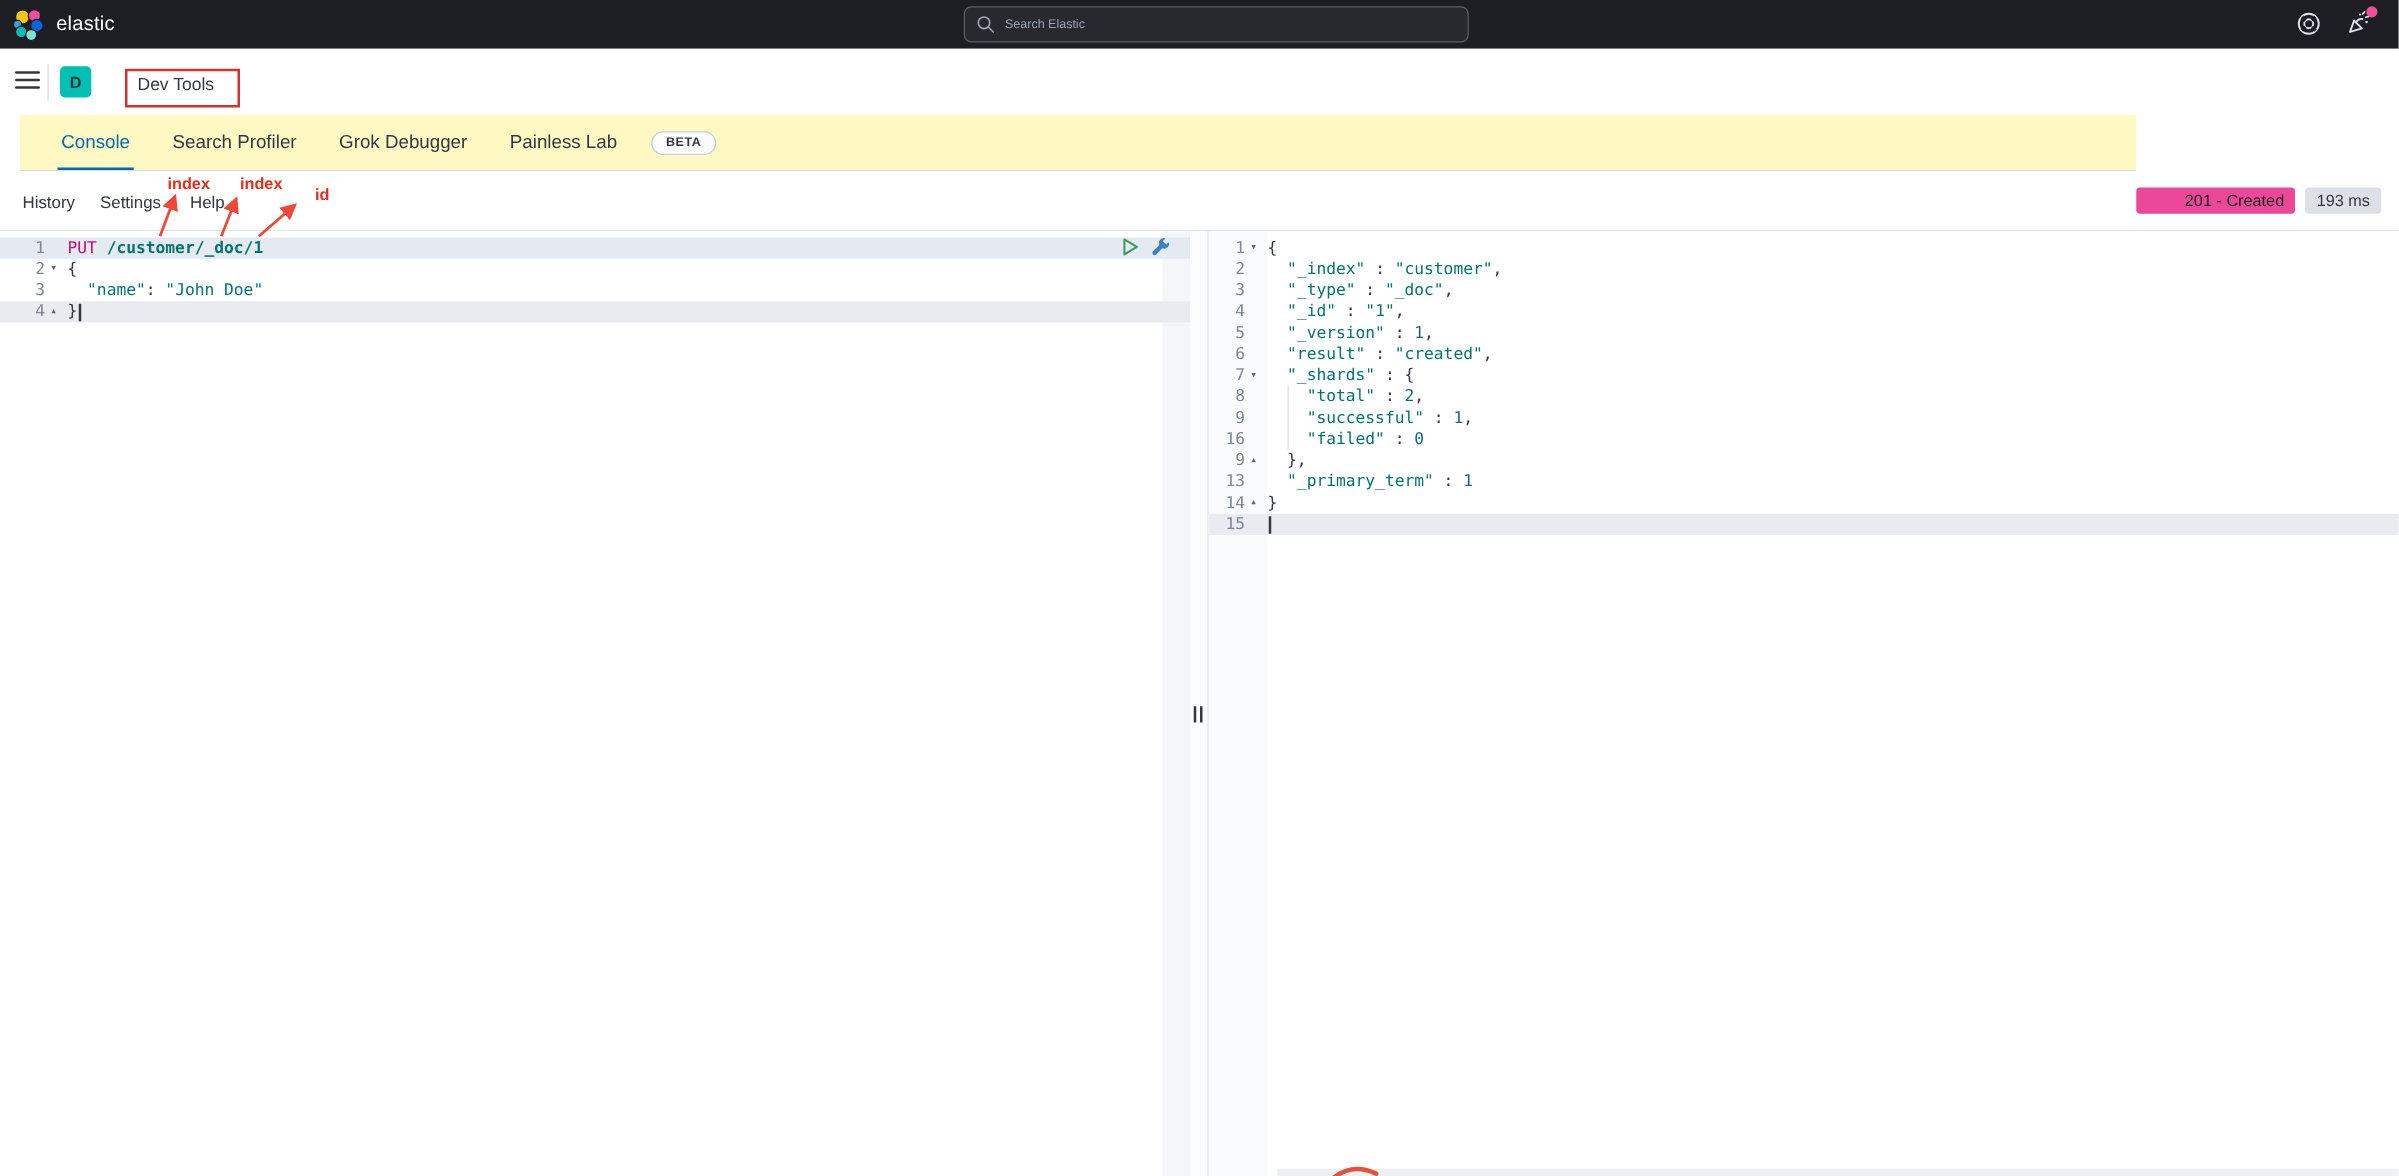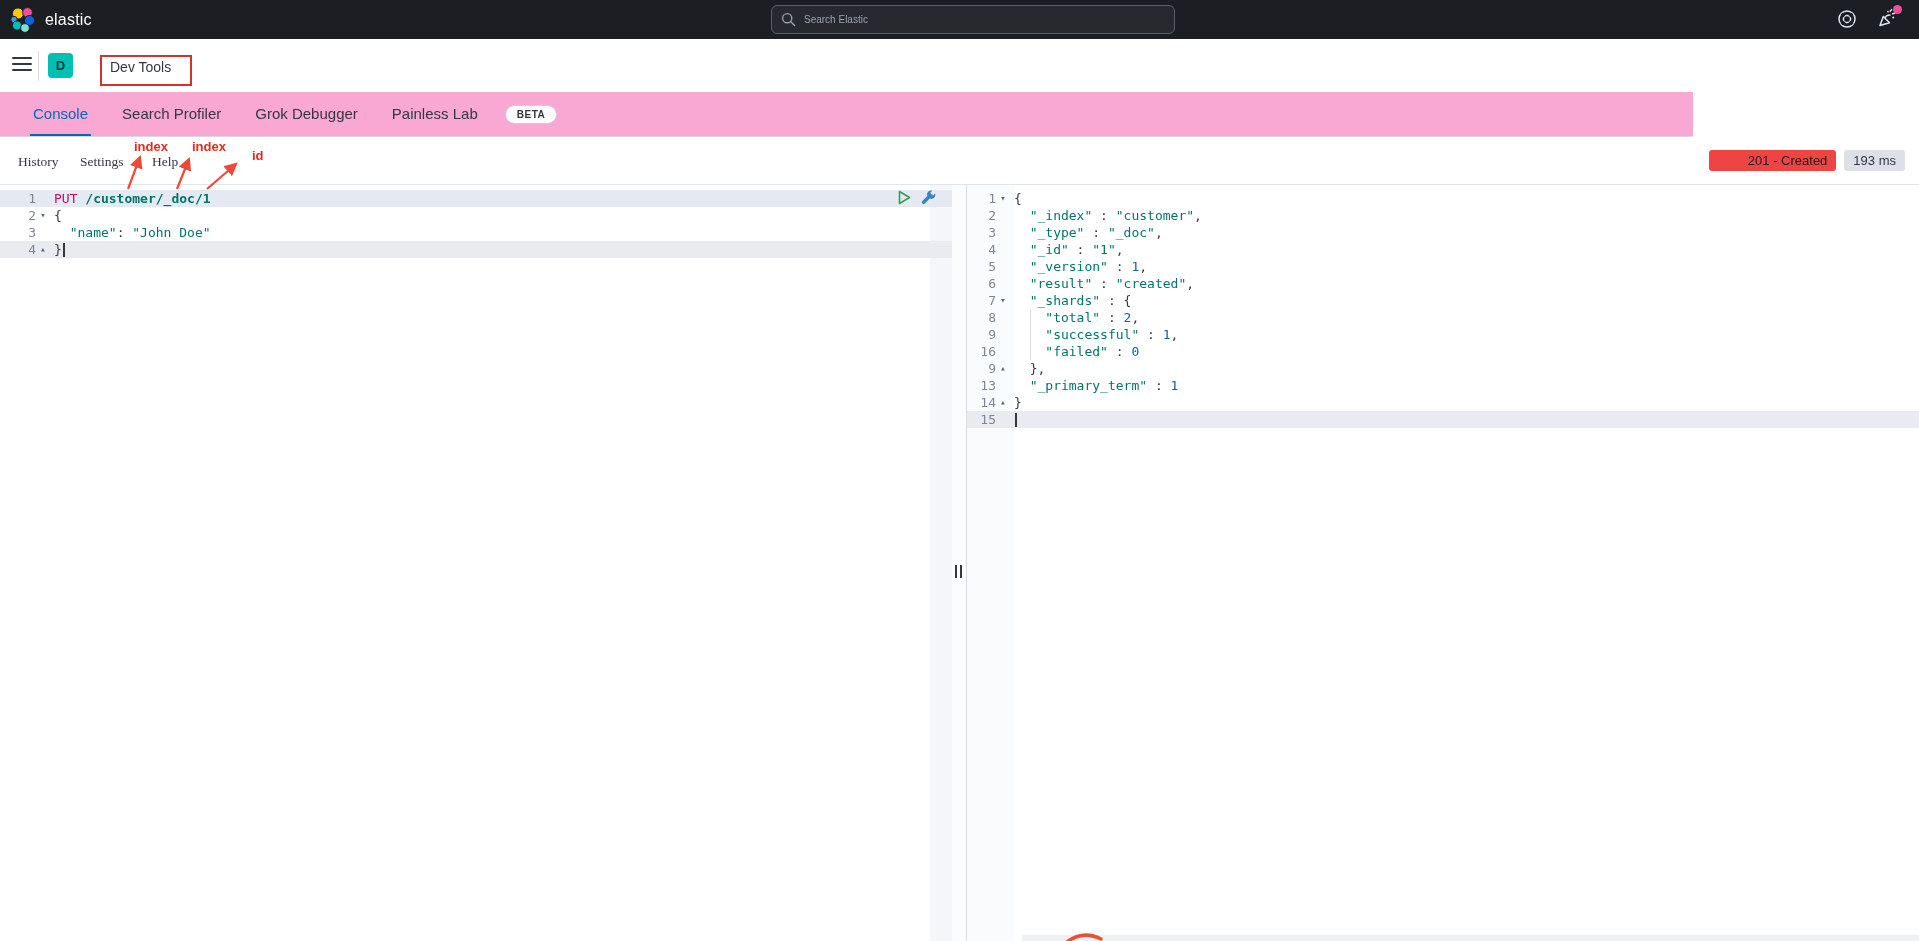--- a/index.html
+++ b/index.html
@@ -22,32 +22,32 @@
   
   .navbar { position:absolute; left:0; top:39px; width:1919px; height:53px; background:#fff; }
   .hamburger { position:absolute; left:12px; top:17px; width:20px; height:16px; background:none; border:none; cursor:pointer; }
   .hamburger span { display:block; height:2.4px; background:#343741; margin-bottom:3.6px; border-radius:1px; }
   .nav-divider { position:absolute; left:38px; top:12px; width:1px; height:30px; background:#d3dae6; }
   .space-avatar { position:absolute; left:48px; top:14px; width:25px; height:25px; border-radius:4px; background:#00bfb3; color:rgba(0,0,0,.72); font-size:13px; font-weight:700; display:flex; align-items:center; justify-content:center; cursor:pointer; }
   .breadcrumb { position:absolute; left:110px; top:20px; font-size:14px; color:#343741; }
   .ann-box { position:absolute; left:100px; top:16px; width:92px; height:31px; border:2px solid #cf3430; }
 
   
-  .tabbar { position:absolute; left:0; top:92px; width:1693px; height:45px; background:#f9a8d4; border-bottom:1px solid #d3dae6; display:flex; align-items:stretch; padding-left:16px; }
+  .tabbar { position:absolute; left:16px; top:92px; width:1693px; height:45px; background:#fef9c3; border-bottom:1px solid #d3dae6; display:flex; align-items:stretch; padding-left:16px; }
   .tab { display:flex; align-items:center; margin:0 14px; padding:0 3px; font-size:15px; color:#343741; border-bottom:2px solid transparent; cursor:pointer; }
   .tab.active { color:#006bb4; border-bottom-color:#006bb4; font-weight:500; }
   .beta-badge { align-self:center; margin-left:10px; border:1px solid #c9cfdb; border-radius:12px; padding:3px 11px; font-size:10px; font-weight:700; letter-spacing:.5px; color:#343741; background:#fbfcfd; }
 
   
   .toolbar { position:absolute; left:0; top:137px; width:1919px; height:48px; background:#fff; border-bottom:1px solid #dfe3ea; }
-  .menu-item { position:absolute; top:17px; font-size:13.5px; color:#343741; cursor:pointer; background:none; border:none; font-family:Liberation Serif, serif; }
+  .menu-item { position:absolute; top:17px; font-size:13.5px; color:#343741; cursor:pointer; background:none; border:none; font-family:Liberation Sans, sans-serif; }
   .mi-0 { left:18px; } .mi-1 { left:80px; } .mi-2 { left:152px; }
   .badges { position:absolute; right:14px; top:13px; display:flex; gap:8px; }
   .badge { border-radius:3px; padding:2px 9px; font-size:13px; line-height:17px; white-space:nowrap; }
-  .badge-success { background:#ef4444; color:#1a1c21;padding-left:39px; }
+  .badge-success { background:#ec4899; color:#1a1c21;padding-left:39px; }
   .badge-neutral { background:#dde0e7; color:#343741; }
 
   
   .ann-label { position:absolute; color:#e32c1c; font-weight:700; font-size:13px; z-index:30; }
   .ann-index { left:134px; top:139px; }
   .ann-type  { left:192px; top:139px; }
   .ann-id    { left:252px; top:148px; }
   .ann-arrows { position:absolute; left:0; top:0; z-index:29; pointer-events:none; }
   .bottom-arc { position:absolute; left:1063px; top:928px; z-index:30; pointer-events:none; }
 

